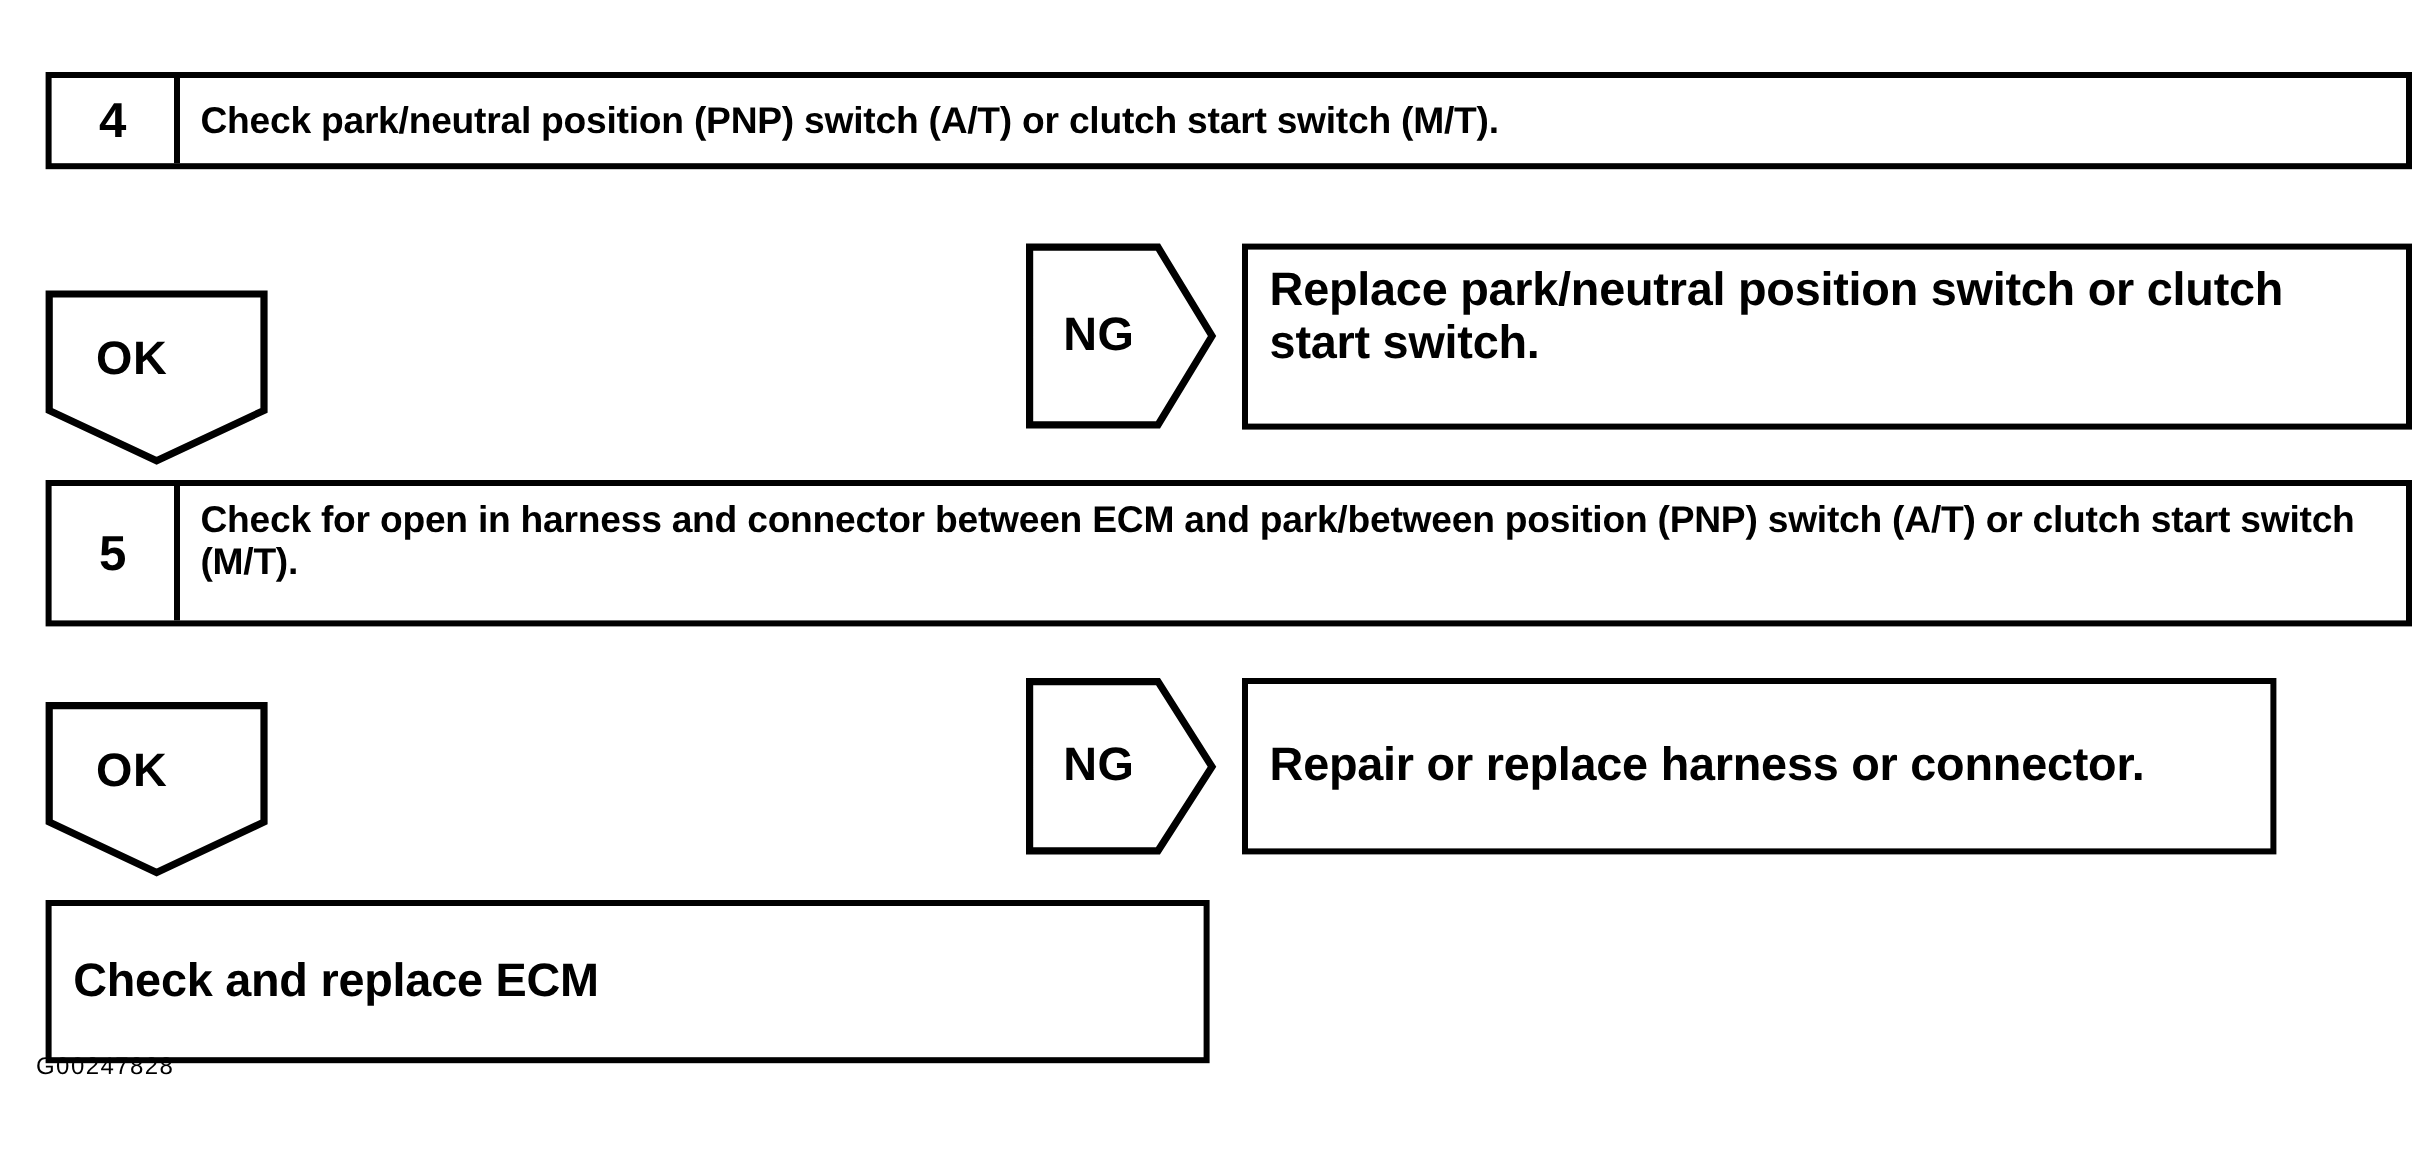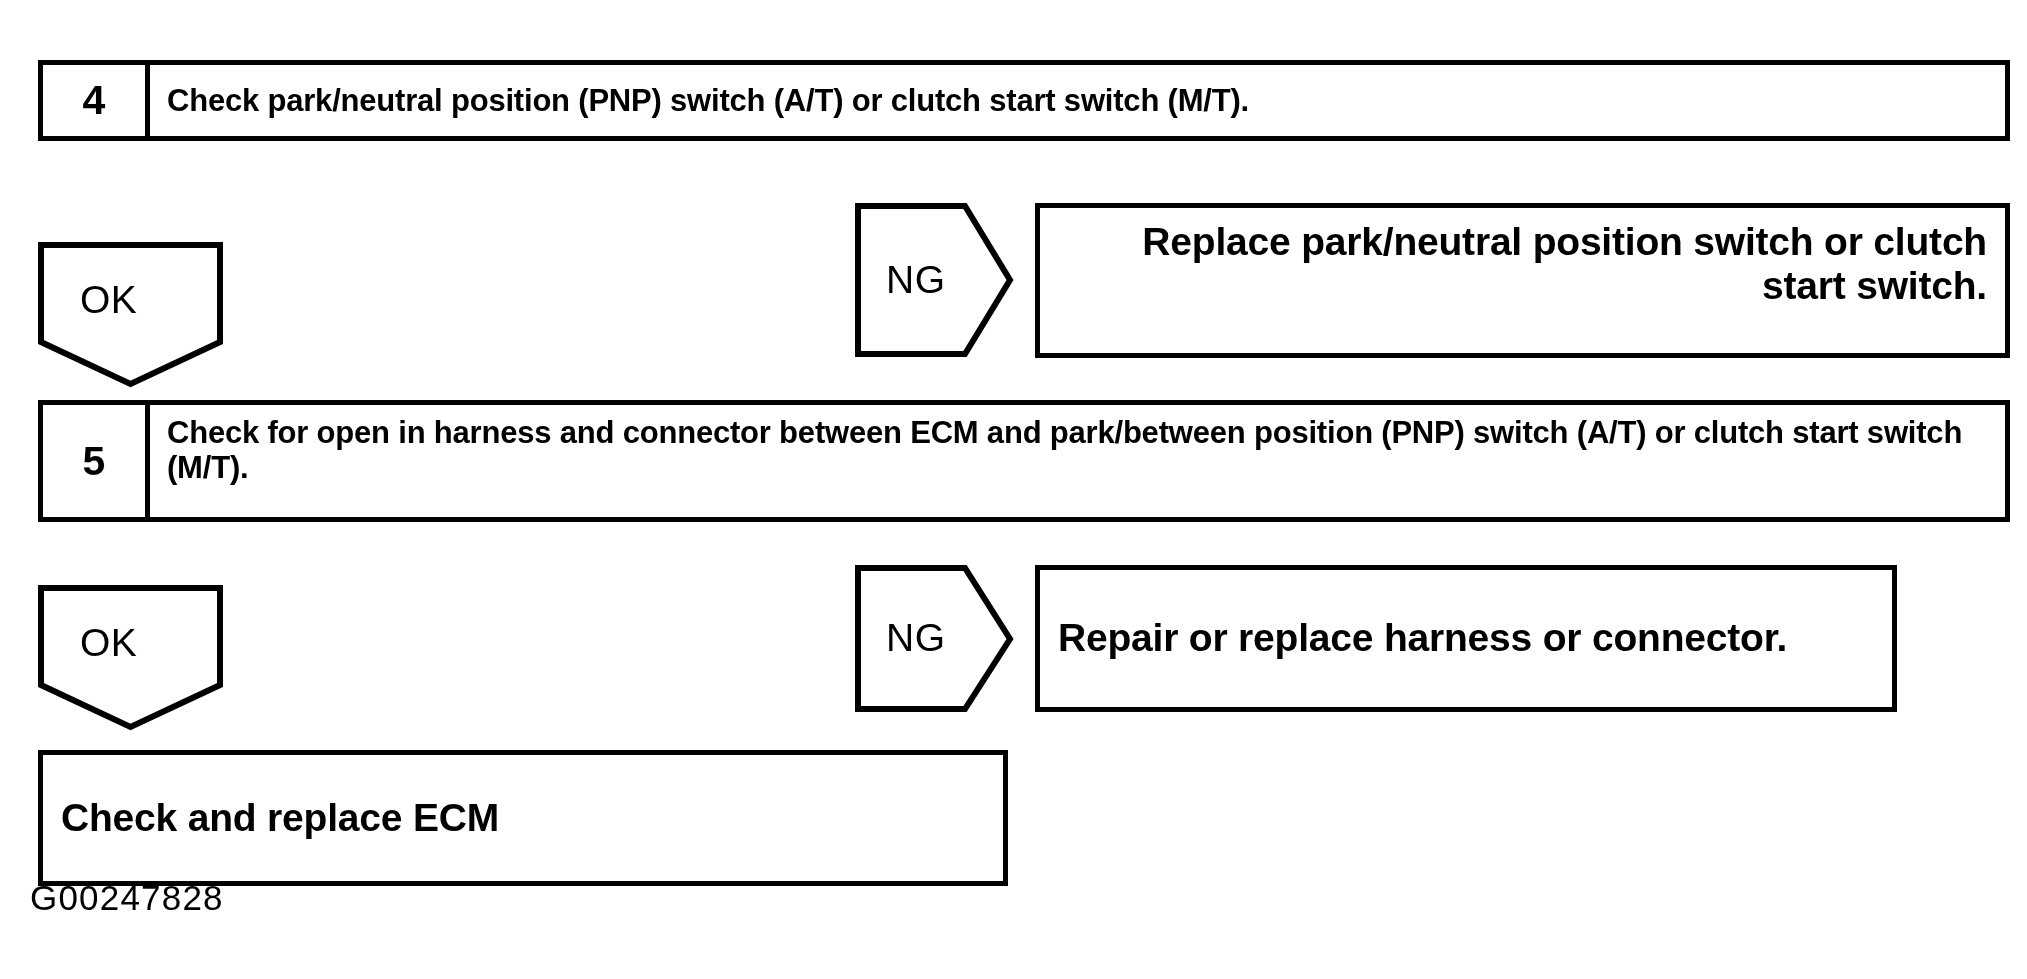--- a/index.html
+++ b/index.html
@@ -67,48 +67,47 @@
     padding: 0 18px;
     font-weight: bold;
     font-size: 39px;
     line-height: 1.14;
     color: #000000;
     letter-spacing: -0.2px;
   }
   .plain-box.vtop {
     align-items: flex-start;
     padding-top: 12px;
-    text-align: right;
   }
 
   
   .arrow-shape {
     position: absolute;
   }
   .arrow-shape svg {
     display: block;
     width: 100%;
     height: 100%;
     overflow: visible;
   }
   .arrow-label {
     position: absolute;
-    font-weight: normal;
+    font-weight: bold;
     font-size: 39px;
     color: #000000;
     letter-spacing: 0.5px;
     white-space: nowrap;
   }
 
   
   .ref-code {
     position: absolute;
     font-family: "Liberation Sans", sans-serif;
     font-weight: normal;
-    font-size: 35px;
+    font-size: 20px;
     letter-spacing: 1.2px;
     color: #000000;
   }
 </style>
 </head>
 <body>
 
 <div id="canvas">
 
   <div class="step-box" style="left:38px; top:60px; width:1972px; height:81px;">

